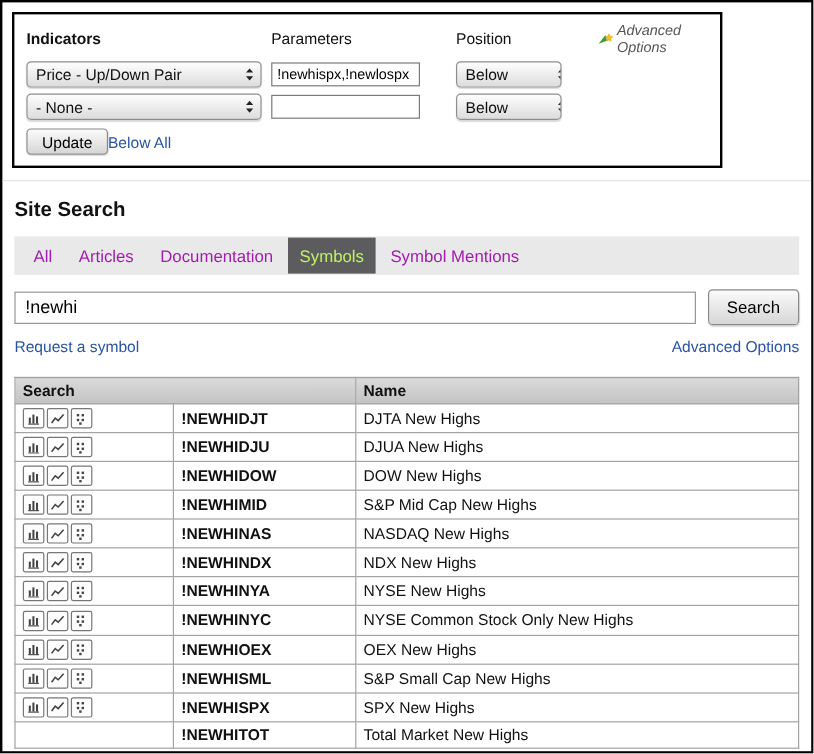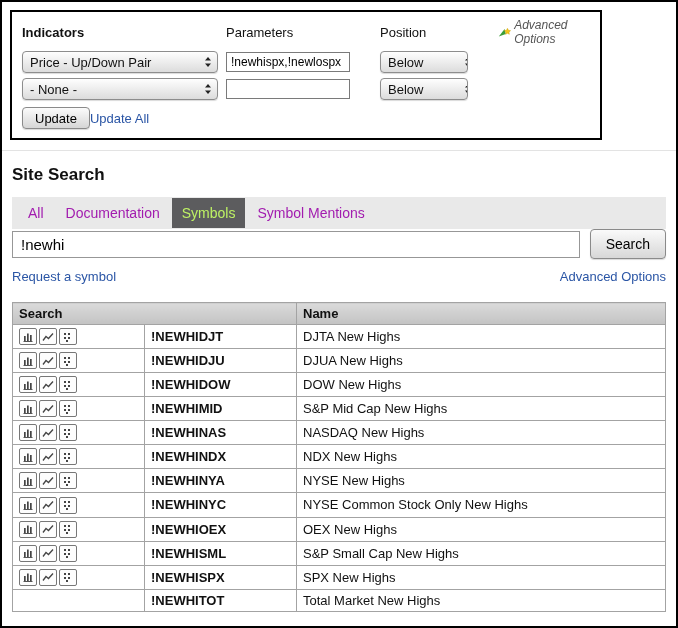--- a/index.html
+++ b/index.html
@@ -70,21 +70,21 @@
   .divider { border-top:1px solid #e3e3e3; margin:10px 0 0 0; }
   .site-search { padding:0 10px; }
   .ss-title { font-size:17px; font-weight:bold; margin:14px 0 12px 0; }
   .tabbar {
     background:#e9e9e9;
     display:flex; align-items:center; gap:2px;
     height:32px; padding:0 6px;
   }
   .tab { padding:7px 10px; font-size:14px; cursor:pointer; color:#a21caf; }
   .tab.selected { background:#5c5c5e; color:#bef264; }
-  .search-row { display:flex; align-items:center; gap:10px; margin:0 0 10px 0; }
+  .search-row { display:flex; align-items:center; gap:10px; margin:12px 0 10px 0; }
   .search-input {
     flex:1; height:27px;
     border:1px solid #979797;
     font-size:15px; padding:2px 8px;
     font-family:"Liberation Sans", sans-serif;
   }
   .search-btn {
     height:30px; padding:0 15px;
     border:1px solid #8a8a8a; border-radius:4px;
     background:linear-gradient(#fafafa,#d7d7d7);
@@ -200,32 +200,33 @@
         <span class="arrows">
             <svg width="8" height="12" viewBox="0 0 8 12">
               <use href="#g-updown"></use>
             </svg>
           </span>
       </div>
       <div></div>
 
       <div class="ip-actions">
         <button class="btn">Update</button>
-        <a class="link">Update All</a>
+        <a class="link">Below All</a>
       </div>
     </div>
   </div>
 
   <div class="divider"></div>
 
   <div class="site-search">
     <div class="ss-title">Site Search</div>
 
     <div class="tabbar">
       <span class="tab">All</span>
+      <span class="tab">Articles</span>
       <span class="tab">Documentation</span>
       <span class="tab selected">Symbols</span>
       <span class="tab">Symbol Mentions</span>
     </div>
 
     <div class="search-row">
       <input class="search-input" type="text" value="!newhi" style="">
       <button class="search-btn">Search</button>
     </div>
 

